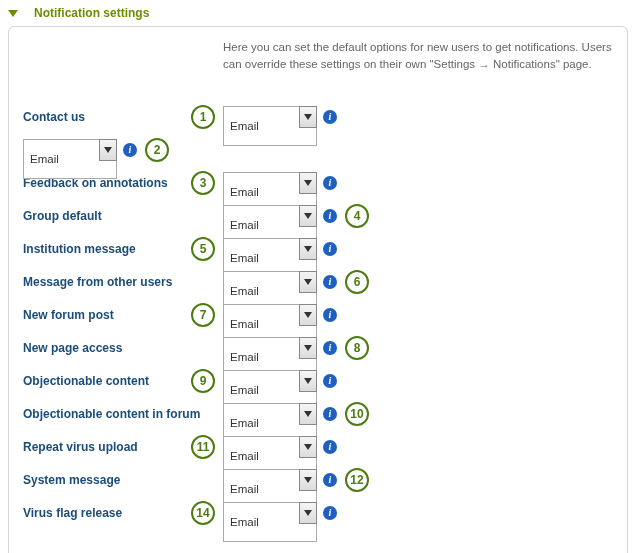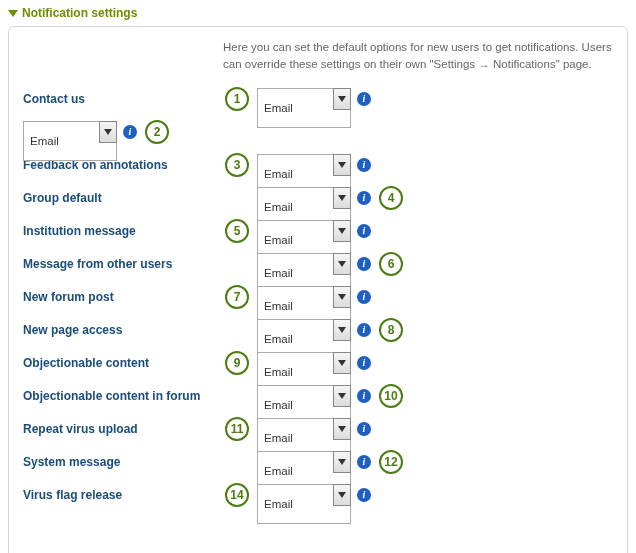--- a/index.html
+++ b/index.html
@@ -8,21 +8,21 @@
     padding: 6px 8px;
     font-family: Arial, Helvetica, sans-serif;
     font-size: 12px;
     background: #ffffff;
     color: #333;
     width: 636px;
   }
   .panel-header {
     display: flex;
     align-items: center;
-    gap: 4px;
+    gap: 16px;
     margin-bottom: 6px;
   }
   .chevron {
     width: 10px;
     height: 10px;
     display: inline-flex;
     align-items: center;
     justify-content: center;
   }
   .chevron svg { width: 10px; height: 10px; }
@@ -33,28 +33,27 @@
   }
   .panel-body {
     border: 1px solid #d6d6d6;
     border-radius: 6px;
     padding: 12px 14px 14px 14px;
   }
   .intro {
     color: #666;
     font-size: 11.5px;
     line-height: 1.45;
-    margin: 0 0 10px 200px;
+    margin: 0 0 28px 200px;
     max-width: 400px;
   }
   .row {
     display: flex;
     align-items: center;
     height: 33px;
-    gap: 34px;
   }
   .row-label {
     width: 200px;
     color: #1b4d7a;
     font-weight: bold;
     font-size: 12px;
   }
   .select-wrap {
     position: relative;
     width: 94px;

